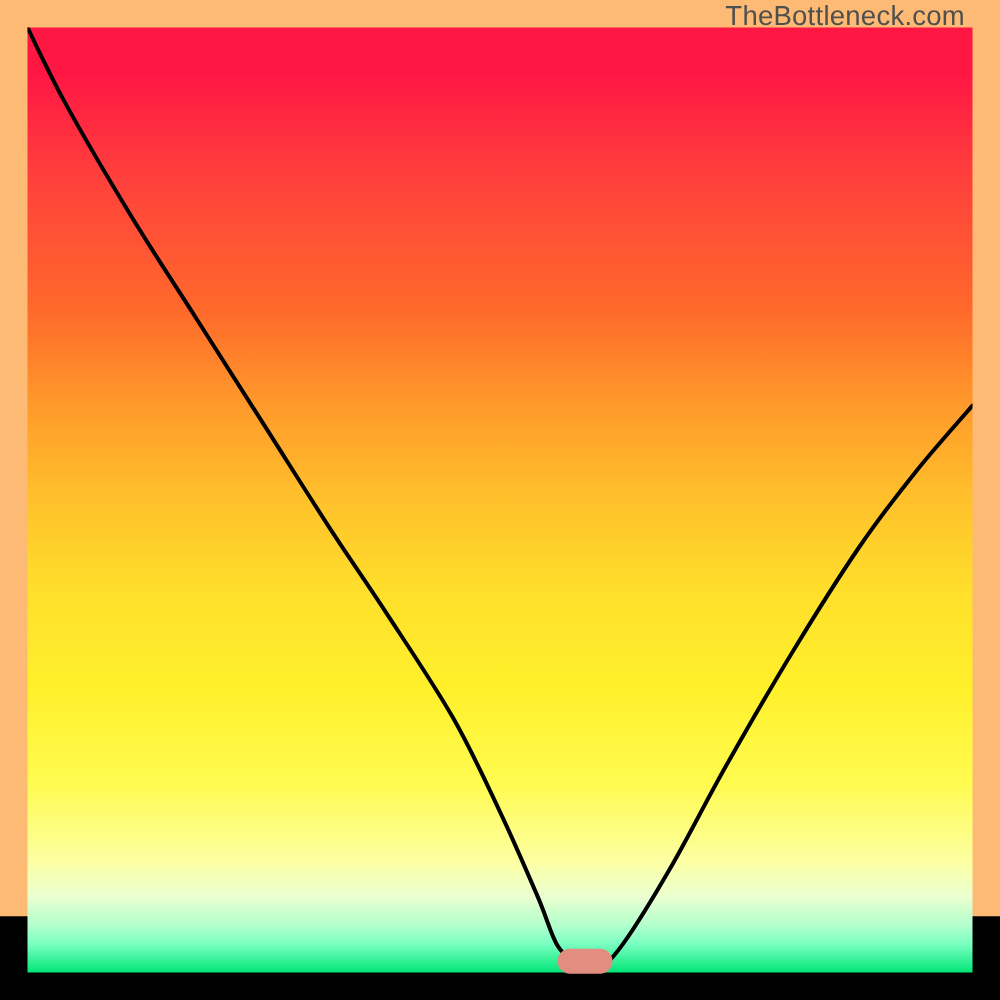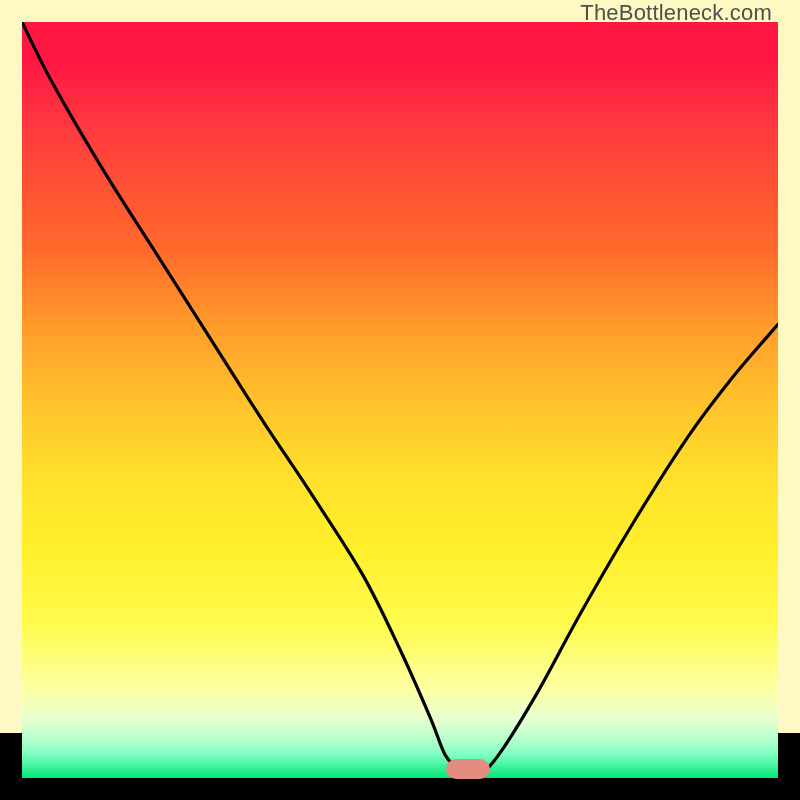--- a/index.html
+++ b/index.html
@@ -8,21 +8,21 @@
     width: 800px;
     height: 800px;
     background: #000;
     overflow: hidden;
     font-family: Arial, Helvetica, sans-serif;
   }
   .frame {
     position: relative;
     width: 800px;
     height: 733px;
-    background: #fef9c3;
+    background: #fdba74;
   }
   .plot-area {
     position: absolute;
     left: 22px;
     top: 22px;
     width: 756px;
     height: 756px;
     background: linear-gradient(
       to bottom,
       #ff1744 0%,

